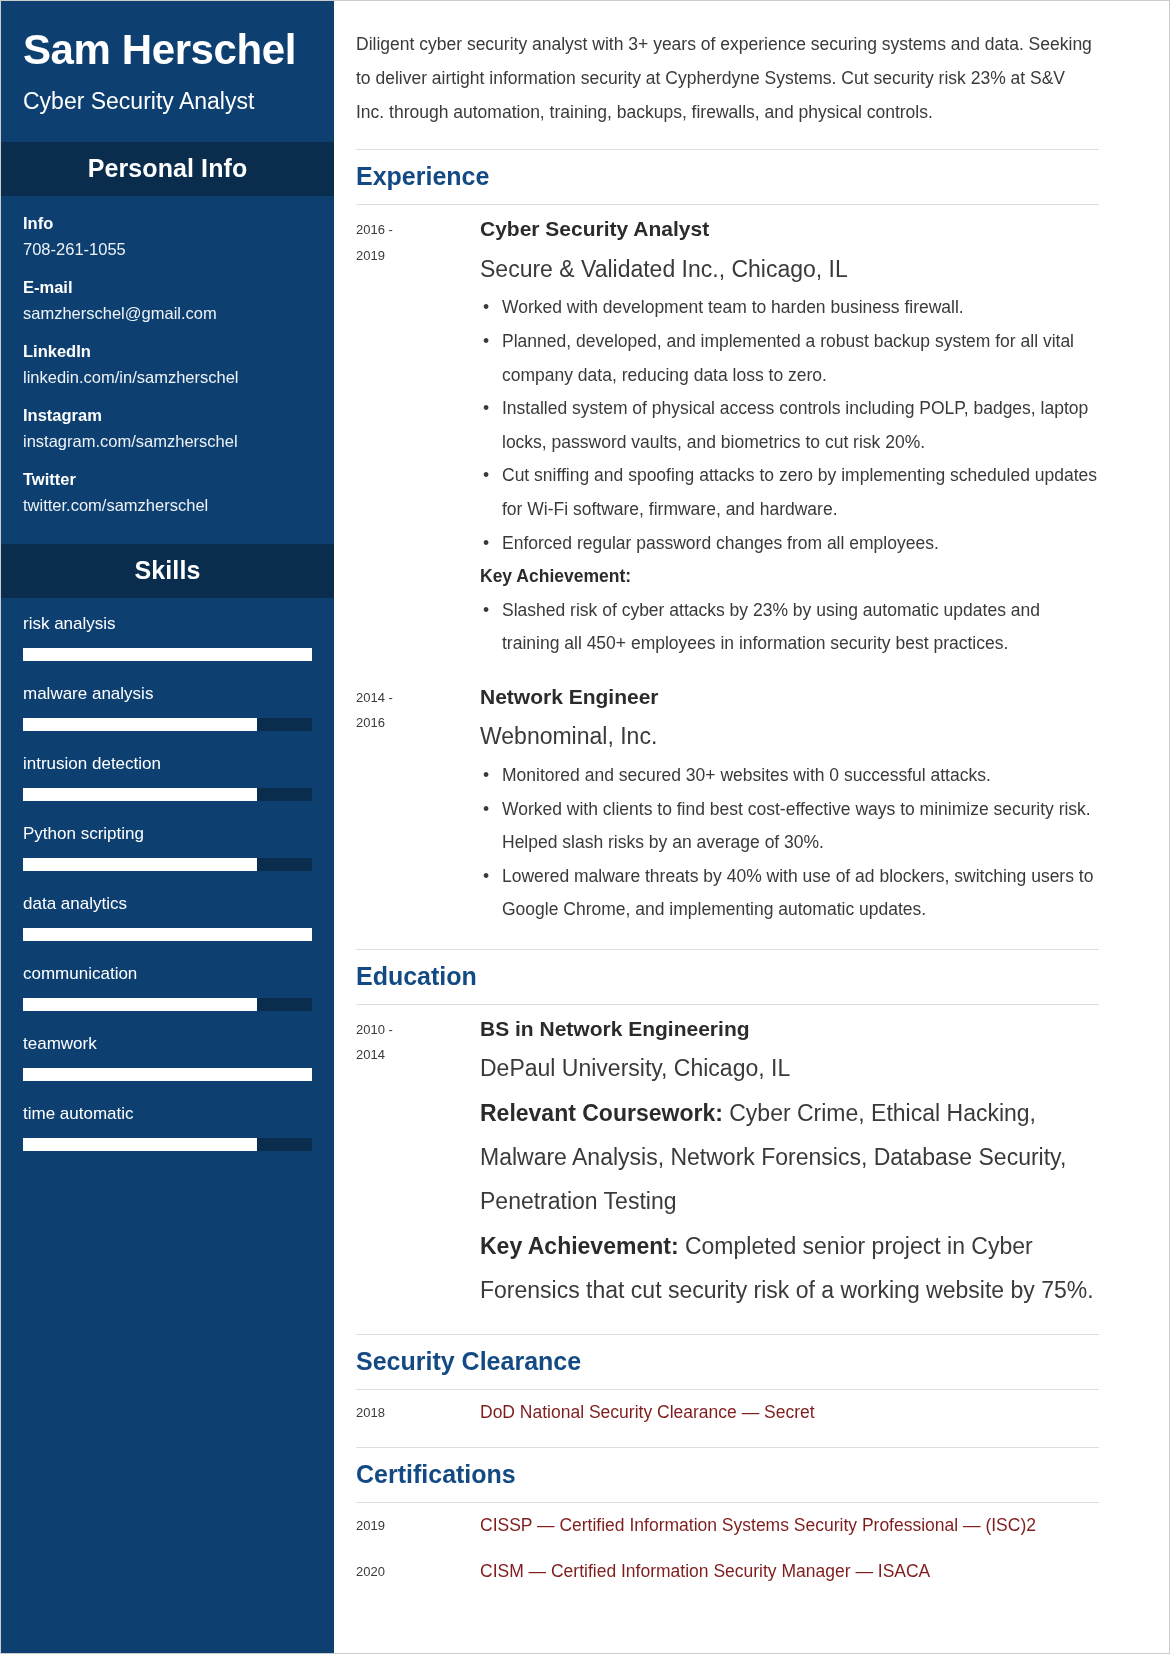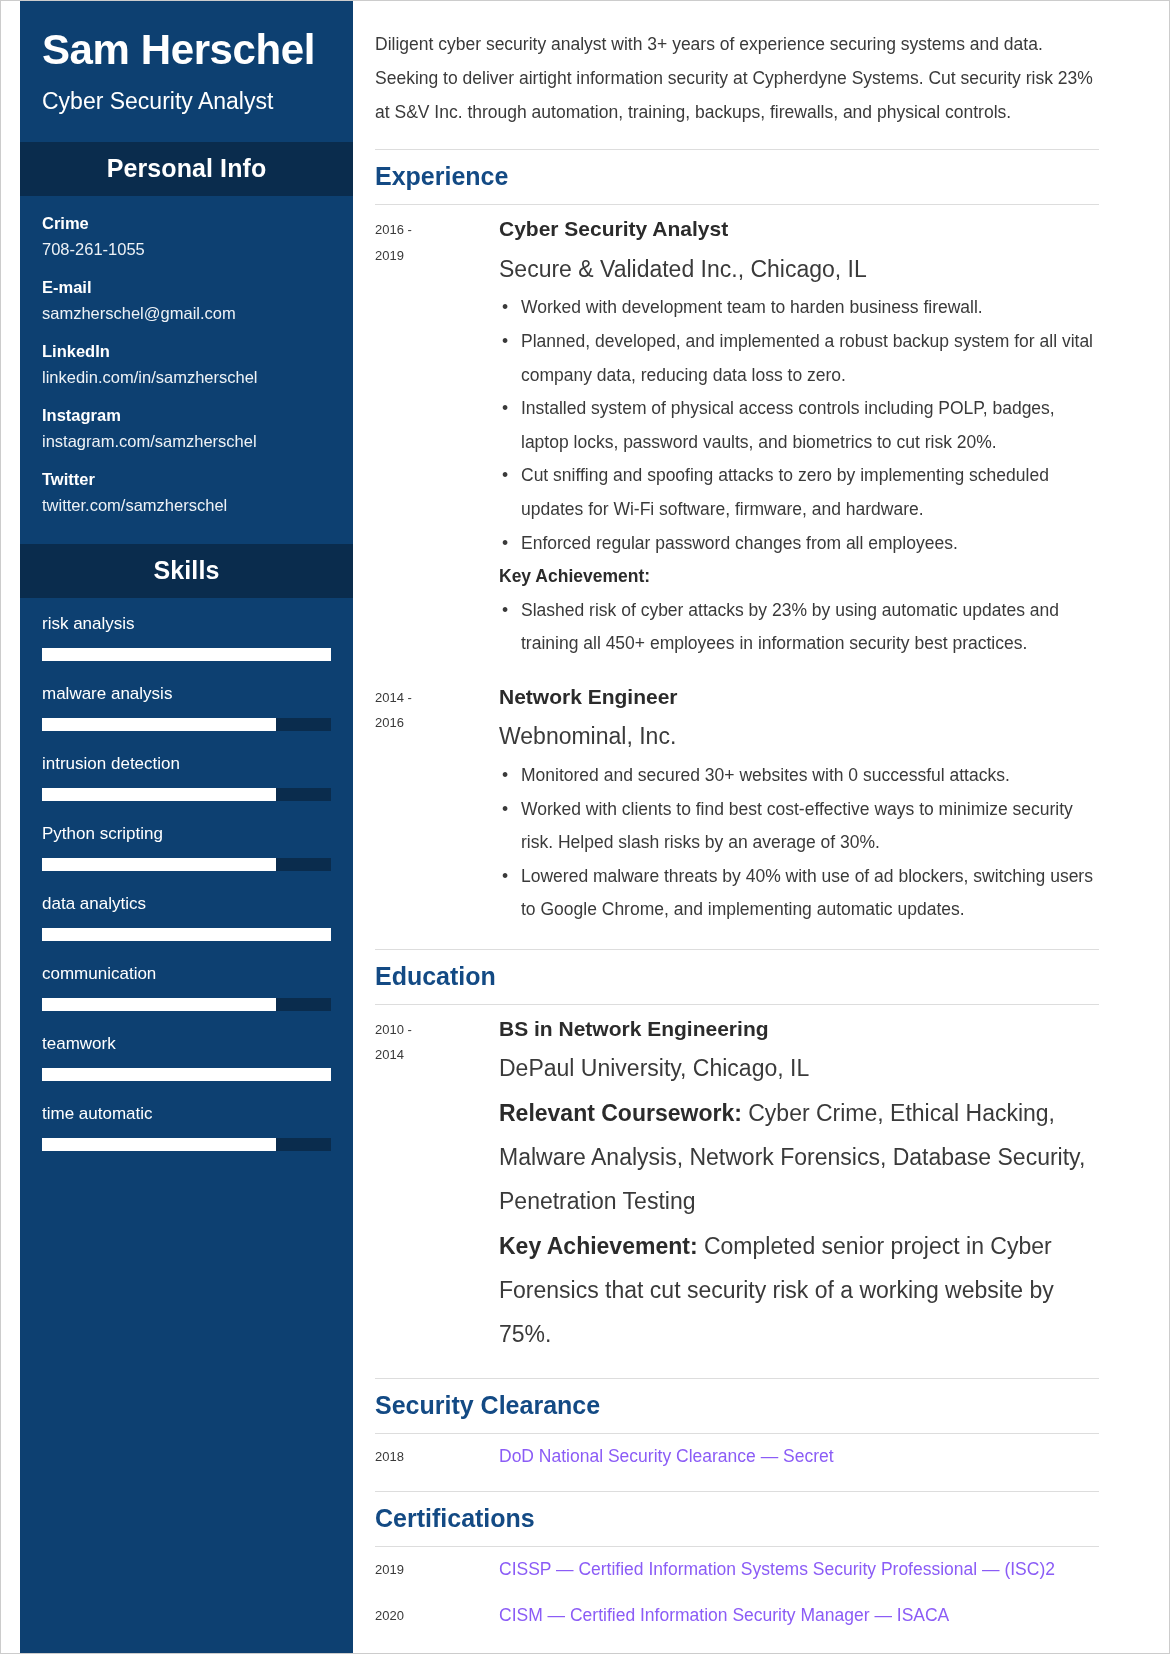--- a/index.html
+++ b/index.html
@@ -22,21 +22,20 @@
     position: relative;
   }
 
   
   .sidebar {
     width: 333px;
     flex: 0 0 333px;
     background: #0d4071;
     color: #ffffff;
     position: relative;
-    margin-left: 19px;
   }
 
   .identity {
     padding: 26px 22px 26px 22px;
   }
 
   .name {
     font-size: 42px;
     line-height: 1.08;
     font-weight: bold;
@@ -205,21 +204,21 @@
     display: flex;
     align-items: flex-start;
     padding: 10px 0 10px 0;
   }
 
   .simple-row .entry-dates { padding-top: 0; }
 
   .simple-text {
     font-size: 17.5px;
     line-height: 1.45;
-    color: #8b5cf6;
+    color: #7f1d1d;
     flex: 1 1 auto;
   }
 
   .gap-sm { height: 12px; }
   .gap-md { height: 22px; }
 </style>
 </head>
 <body>
 
 <div class="page">
@@ -230,21 +229,21 @@
       <div class="name">Sam Herschel</div>
       <div class="job-title">Cyber Security Analyst</div>
     </div>
 
     <div class="section-band">
       <div class="section-band-title">Personal Info</div>
     </div>
 
     <div class="contact-list">
       <div class="contact-item">
-        <div class="contact-label">Crime</div>
+        <div class="contact-label">Info</div>
         <div class="contact-value">708-261-1055</div>
       </div>
       <div class="contact-item">
         <div class="contact-label">E-mail</div>
         <div class="contact-value">samzherschel@gmail.com</div>
       </div>
       <div class="contact-item">
         <div class="contact-label">LinkedIn</div>
         <div class="contact-value">linkedin.com/in/samzherschel</div>
       </div>

